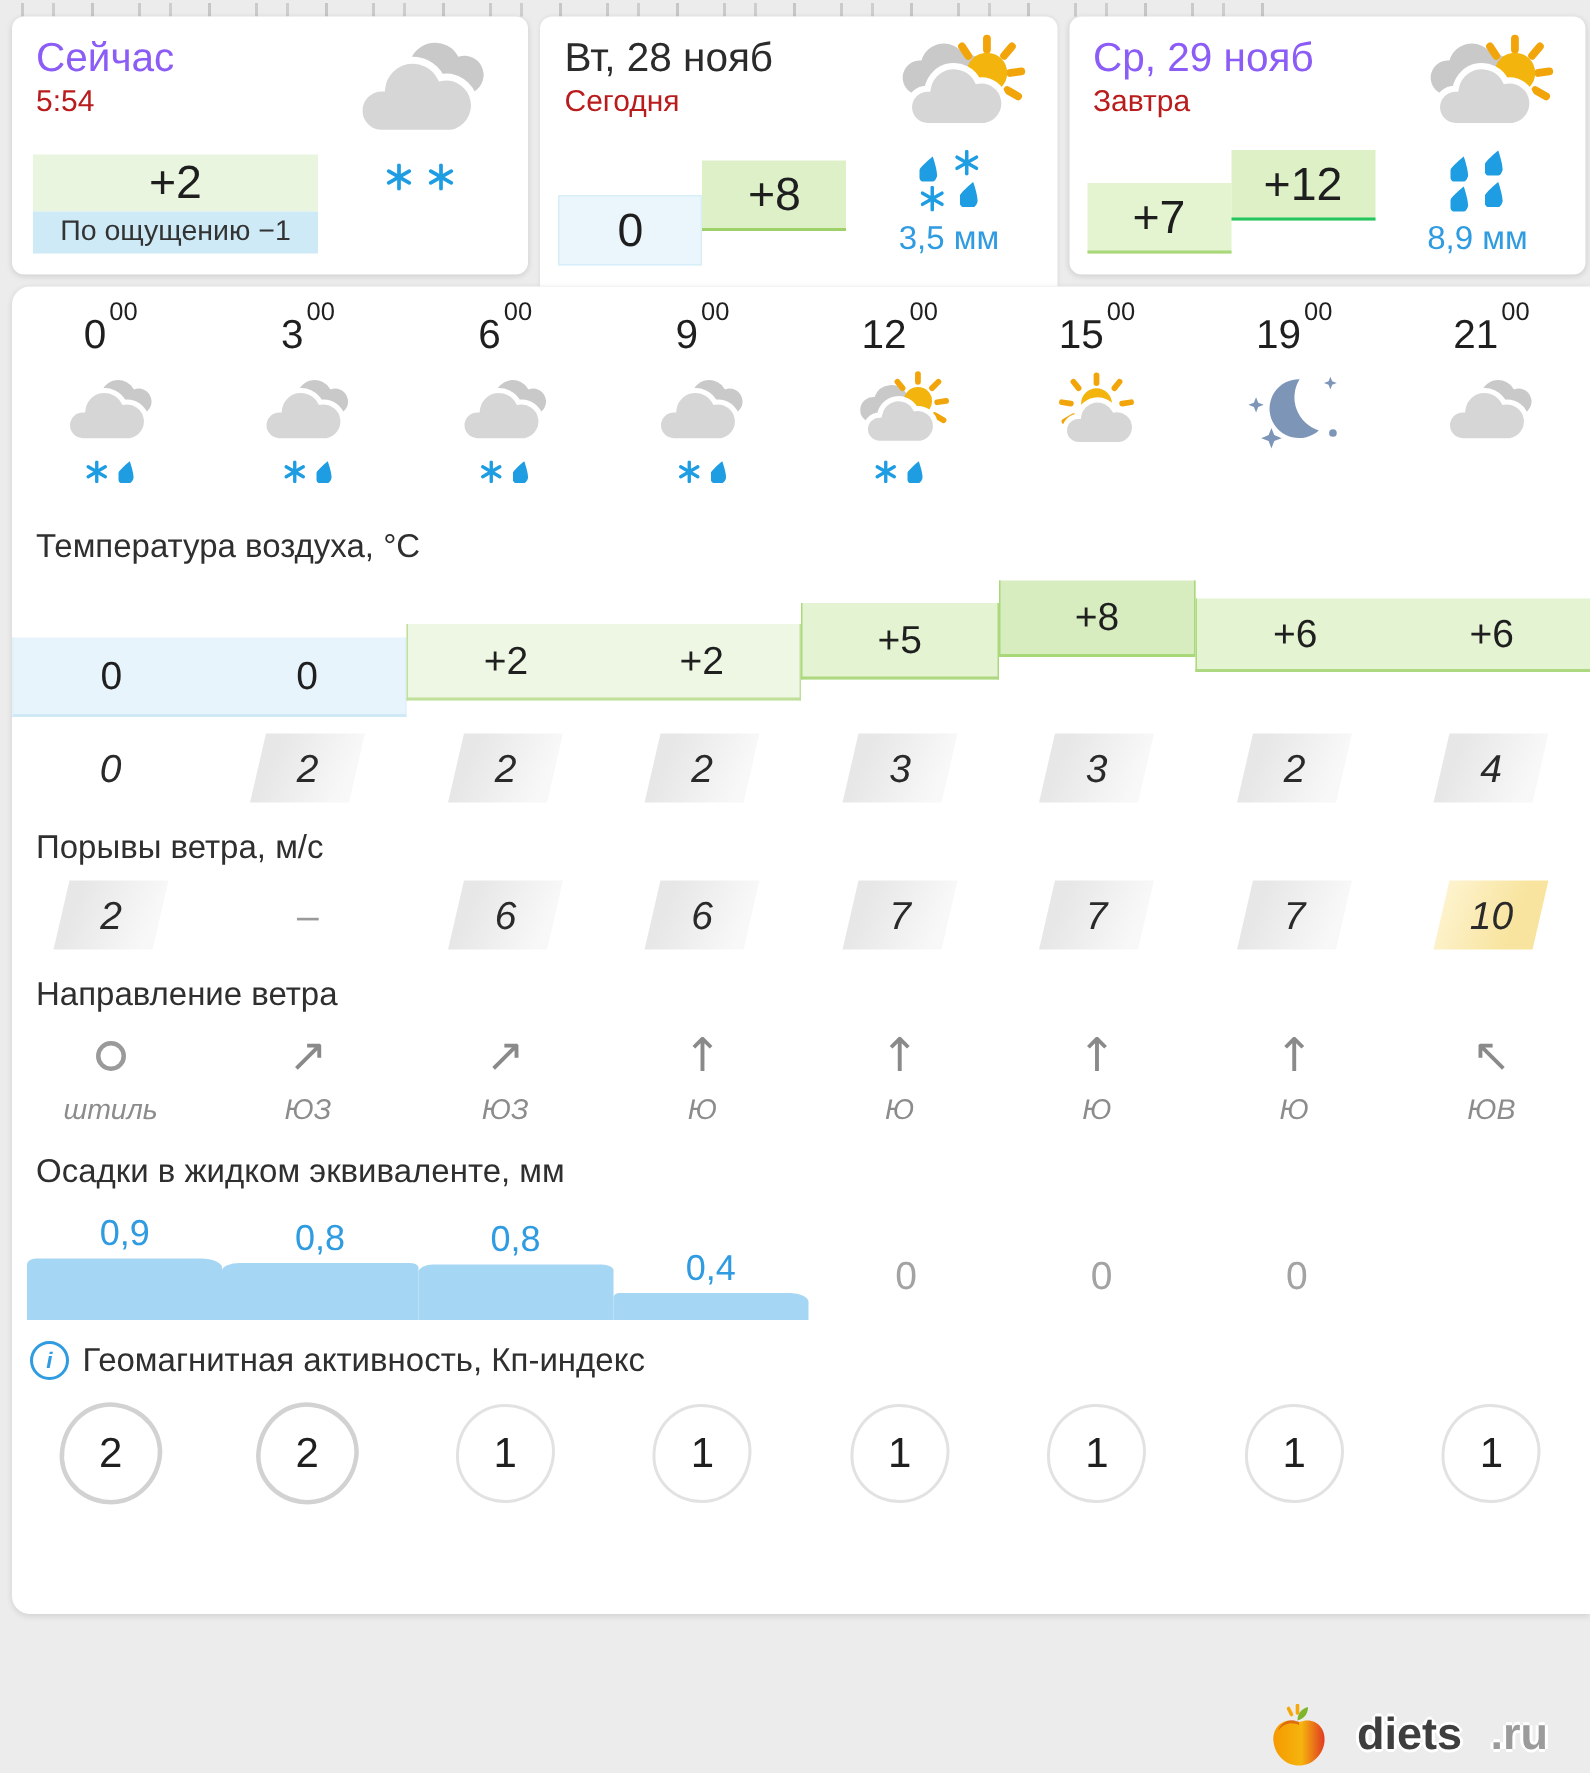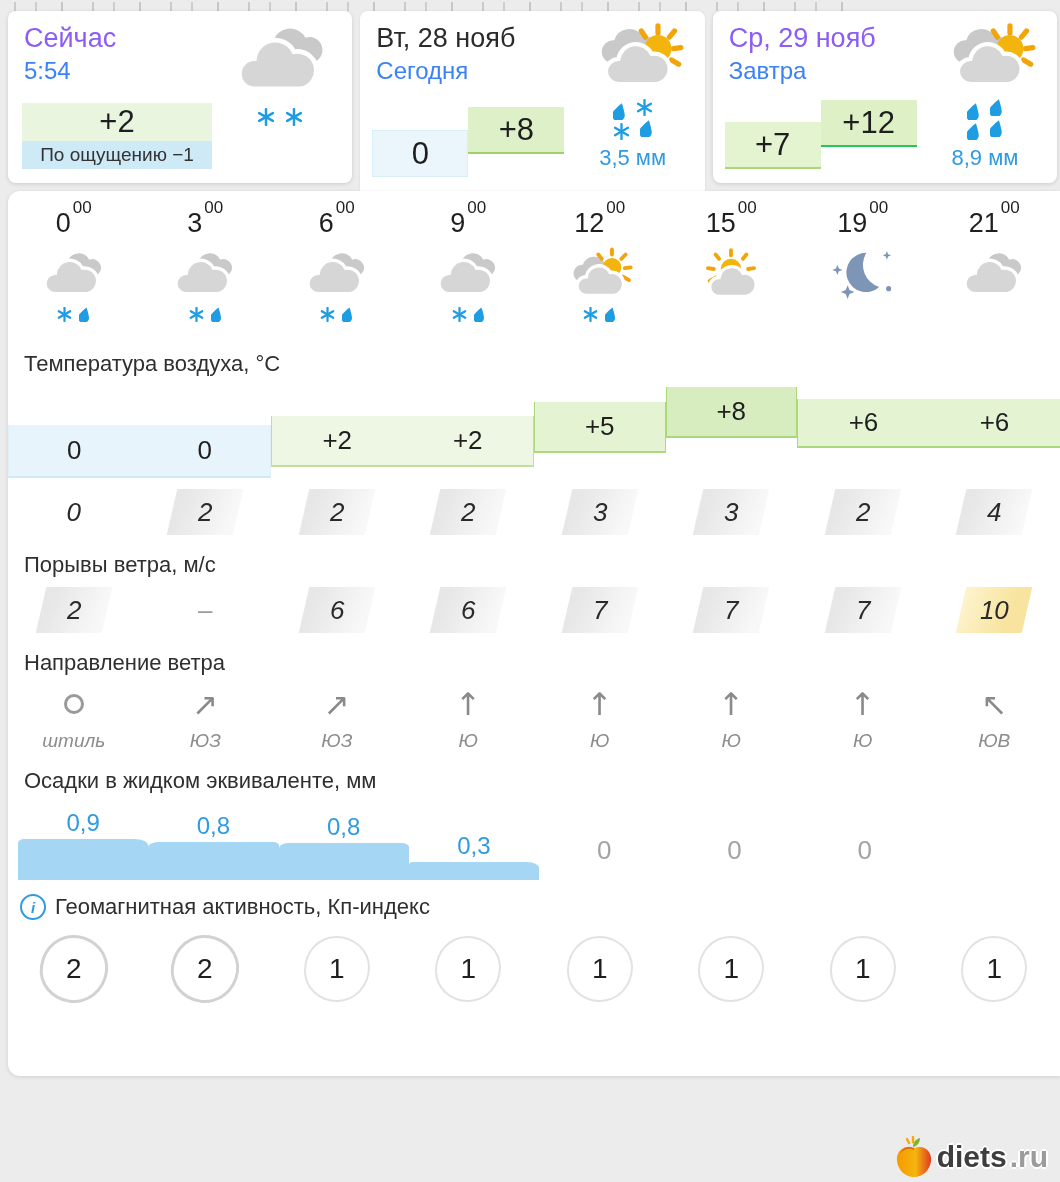--- a/index.html
+++ b/index.html
@@ -13,21 +13,21 @@
 
   .title{font-size:30px;font-weight:400;color:#262626;margin:9px 8px 24px;letter-spacing:.2px;}
 
   
   .cards{display:flex;gap:8px;margin:0 3px 0 8px;height:172px;align-items:flex-start;}
   .card{flex:1;background:#fff;border-radius:8px;box-shadow:0 1px 4px rgba(0,0,0,.14);
         position:relative;height:172px;box-sizing:border-box;padding:12px 16px;}
   .card--selected{height:180px;border-radius:8px 8px 0 0;box-shadow:0 0 3px rgba(0,0,0,.08);}
   .card h2{margin:0;font-size:27px;font-weight:400;}
   .card .blue{color:#8b5cf6;}
-  .card .sub{font-size:24px;color:#3b82f6;margin-top:3px;}
+  .card .sub{font-size:20px;color:#b91c1c;margin-top:3px;}
   .now-temp-stack{position:absolute;left:14px;bottom:14px;width:190px;}
   .now-temp{height:38px;background:#e9f5df;display:flex;align-items:center;justify-content:center;font-size:31px;color:#1e1e1e;}
   .now-feels{height:28px;background:#cdeaf6;display:flex;align-items:center;justify-content:center;font-size:19px;color:#333;}
   .steps{position:absolute;left:12px;bottom:14px;display:flex;align-items:flex-end;}
   .step{width:96px;height:47px;display:flex;align-items:center;justify-content:center;font-size:31px;color:#1e1e1e;box-sizing:border-box;}
   .step--low0{background:#eaf6fc;border:1px solid #d8eef9;}
   .step--hi8{background:#ddf0c8;border-bottom:2px solid #9ed268;margin-bottom:23px;}
   .step--lo7{background:#e4f3d0;border-bottom:2px solid #a8d878;}
   .step--hi12{background:#def0c6;border-bottom:2px solid #22c55e;margin-bottom:22px;}
   .card-icon{position:absolute;right:12px;top:10px;width:120px;text-align:center;}
@@ -95,21 +95,21 @@
   .info-ic{width:22px;height:22px;border:2px solid #2f9be0;border-radius:50%;color:#2f9be0;
            display:flex;align-items:center;justify-content:center;font-size:15px;font-weight:bold;font-style:italic;}
   .kp-text{font-size:22px;color:#2f2f2f;}
   .kp-row{margin-top:8px;height:82px;}
   .kp-circle{width:62px;height:62px;border:2px solid #e2e2e2;border-radius:49% 51% 50% 50%/52% 48% 53% 47%;
              display:flex;align-items:center;justify-content:center;font-size:28px;color:#1f1f1f;background:#fff;}
   .kp-circle.strong{border-color:#d2d2d2;border-width:3px;transform:rotate(8deg);}
   .kp-circle.strong > span{transform:rotate(-8deg);}
 
   
-  .brand{position:absolute;right:12px;top:1134px;display:flex;align-items:center;gap:3px;}
+  .brand{position:absolute;right:28px;top:1134px;display:flex;align-items:center;gap:19px;}
   .brand-bold{font-size:30px;font-weight:bold;color:#3e3e3e;
      text-shadow:-2px 0 #fff,2px 0 #fff,0 -2px #fff,0 2px #fff,-1px -1px #fff,1px 1px #fff,-1px 1px #fff,1px -1px #fff;}
   .brand-ru{font-size:30px;font-weight:bold;color:#9b9b9b;
      text-shadow:-2px 0 #fff,2px 0 #fff,0 -2px #fff,0 2px #fff;}
 </style>
 </head>
 <body>
 
 <div class="page">
 
@@ -556,21 +556,21 @@
       </div>
       <div class="pcell">
         <span class="plabel">0,8</span>
           <div class="pbar pb2"></div>
       </div>
       <div class="pcell">
         <span class="plabel">0,8</span>
           <div class="pbar pb4"></div>
       </div>
       <div class="pcell">
-        <span class="plabel">0,3</span>
+        <span class="plabel">0,4</span>
           <div class="pbar pb5"></div>
       </div>
       <div class="pcell">
           <span class="pzero">0</span>
         </div>
       <div class="pcell">
           <span class="pzero">0</span>
         </div>
       <div class="pcell">
           <span class="pzero">0</span>

